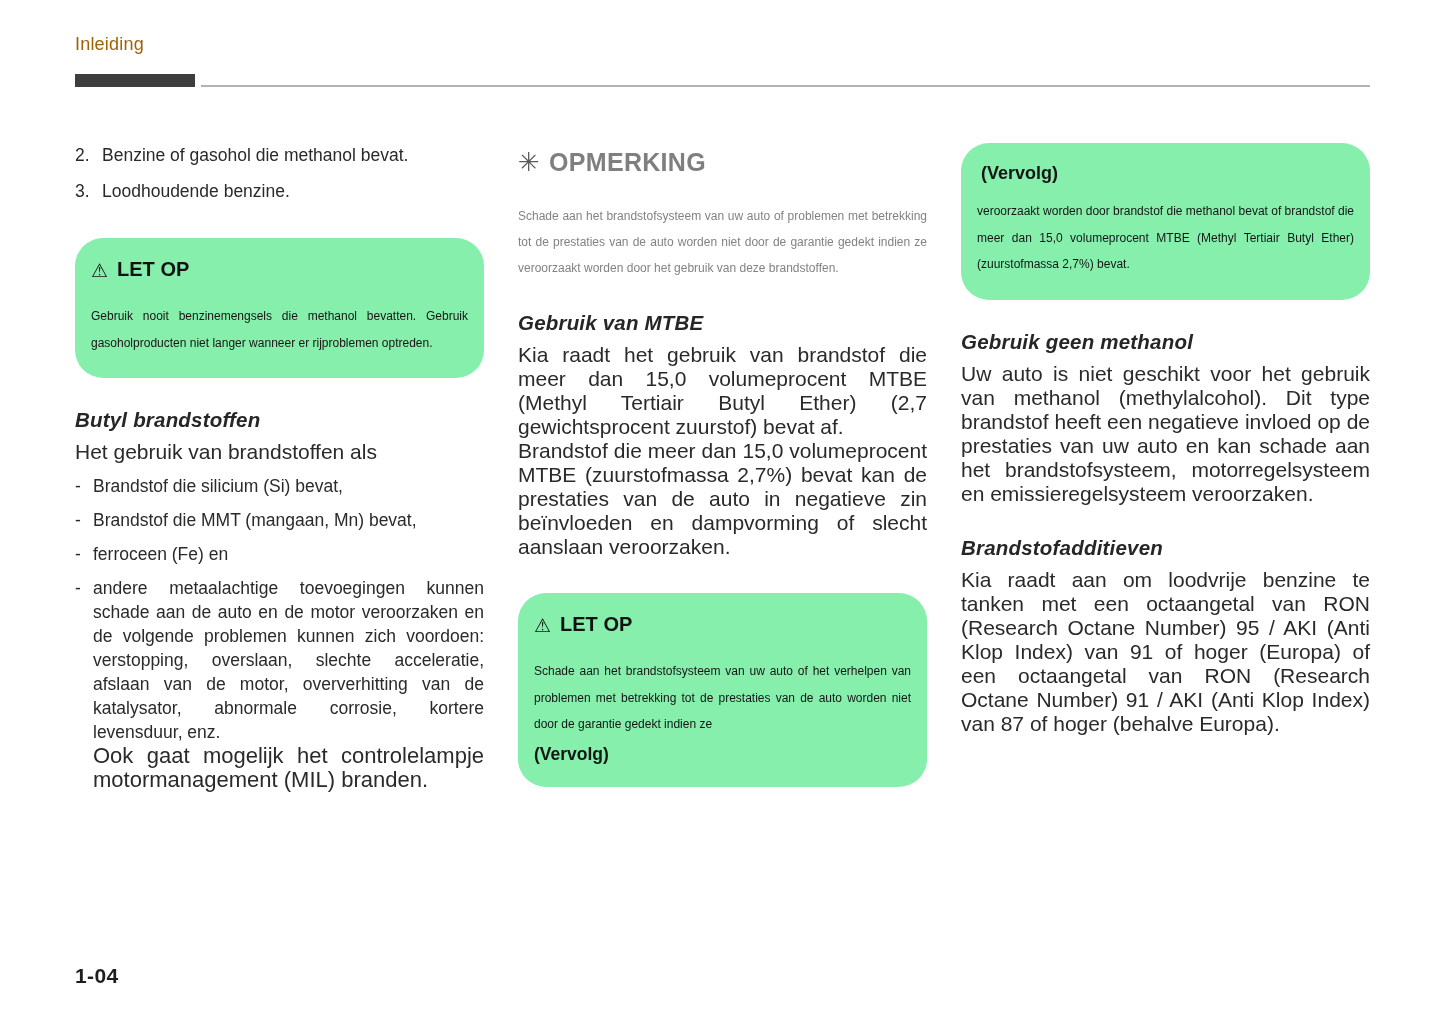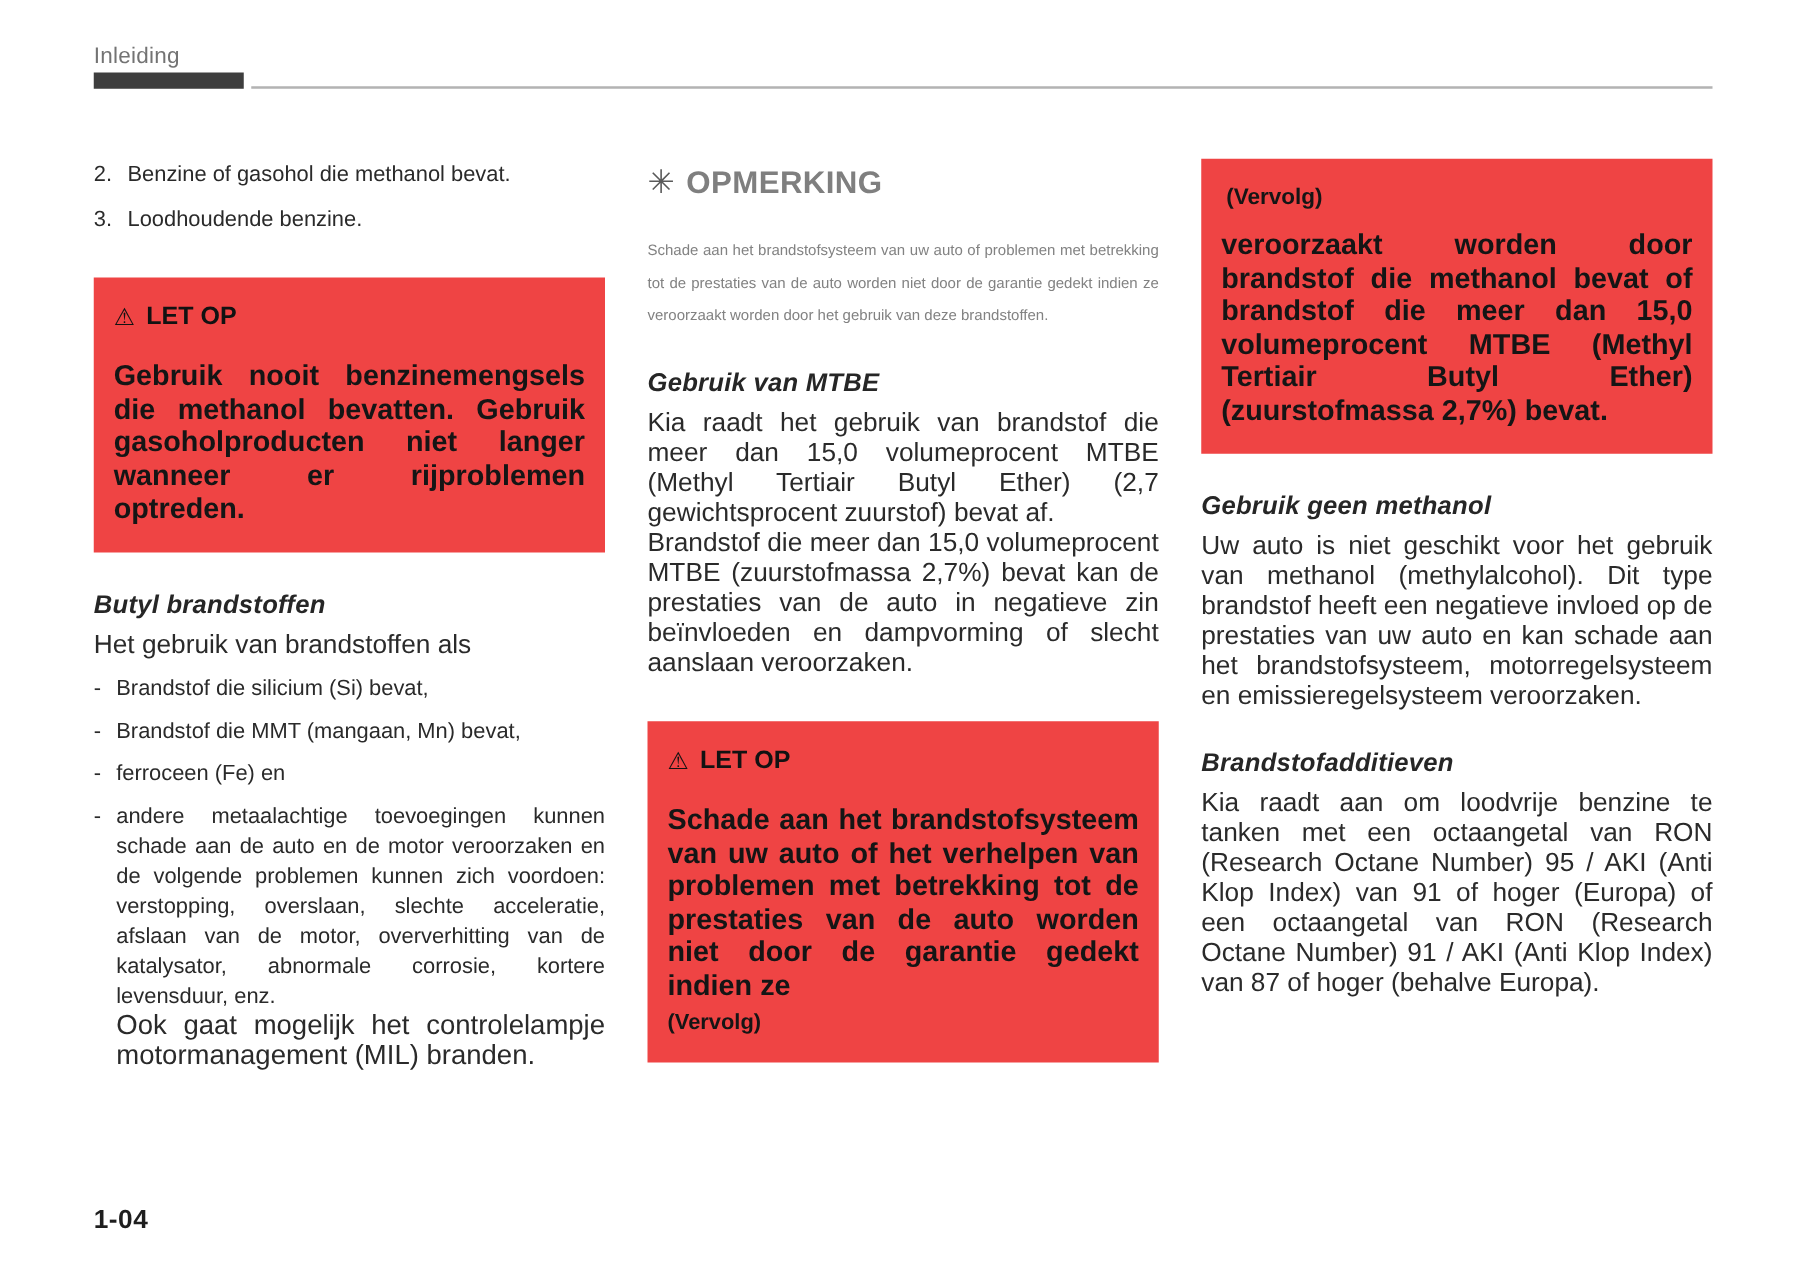--- a/index.html
+++ b/index.html
@@ -7,47 +7,47 @@
     width: 1445px; height: 1018px;
     background: #ffffff;
     font-family: "Liberation Sans", "DejaVu Sans", sans-serif;
     color: #2a2a2a;
   }
   body { position: relative; overflow: hidden; }
   .page { padding: 34px 75px 0 75px; height: 100%; }
 
   
   .header-title {
-    font-size: 18px; color: #737373; margin-bottom: 3px; letter-spacing: .2px;
+    font-size: 18px; color: #a16207; margin-bottom: 19px; letter-spacing: .2px;
   }
   .header-rule { display: flex; align-items: flex-end; }
   .header-bar { width: 120px; height: 13px; background: #3e3e3e; flex: none; }
   .header-line { flex: 1; height: 2px; background: #b3b3b3; margin-left: 6px; }
 
   
   .columns { display: flex; gap: 34px; margin-top: 56px; }
   .col { flex: 1; min-width: 0; }
 
   .body-text { font-size: 21px; line-height: 24px; text-align: justify; color: #2a2a2a; }
 
   
   .num-item { display: flex; font-size: 17.5px; line-height: 25px; margin-bottom: 11px; }
   .num-item .num { width: 27px; flex: none; }
   .num-item .txt { flex: 1; text-align: justify; }
 
   
-  .gray-box { background: #ef4444; padding: 20px 16px 22px 16px; }
+  .gray-box { background: #86efac; padding: 20px 16px 22px 16px; border-radius: 28px; }
   .mt-box { margin-top: 34px; }
   .box-title {
     display: flex; align-items: center; gap: 9px;
     font-size: 20px; font-weight: bold; color: #121212;
   }
   .warn-icon { font-family: "DejaVu Sans", sans-serif; font-size: 19px; font-weight: normal; color: #121212; }
   .box-body {
-    font-weight: bold; font-size: 23px; line-height: 26.5px;
+    font-weight: normal; font-size: 12px; line-height: 26.5px;
     text-align: justify; margin-top: 22px; color: #151515;
   }
   .box-cont { font-weight: bold; font-size: 17.5px; margin-top: 6px; color: #151515; }
   .cont-label { font-weight: bold; font-size: 18px; color: #151515; margin-bottom: 14px; padding-left: 4px; }
 
   
   .note-title {
     display: flex; align-items: center; gap: 9px;
     color: #7f7f7f; font-weight: bold; font-size: 25px; margin-top: 4px; letter-spacing: .3px;
   }

